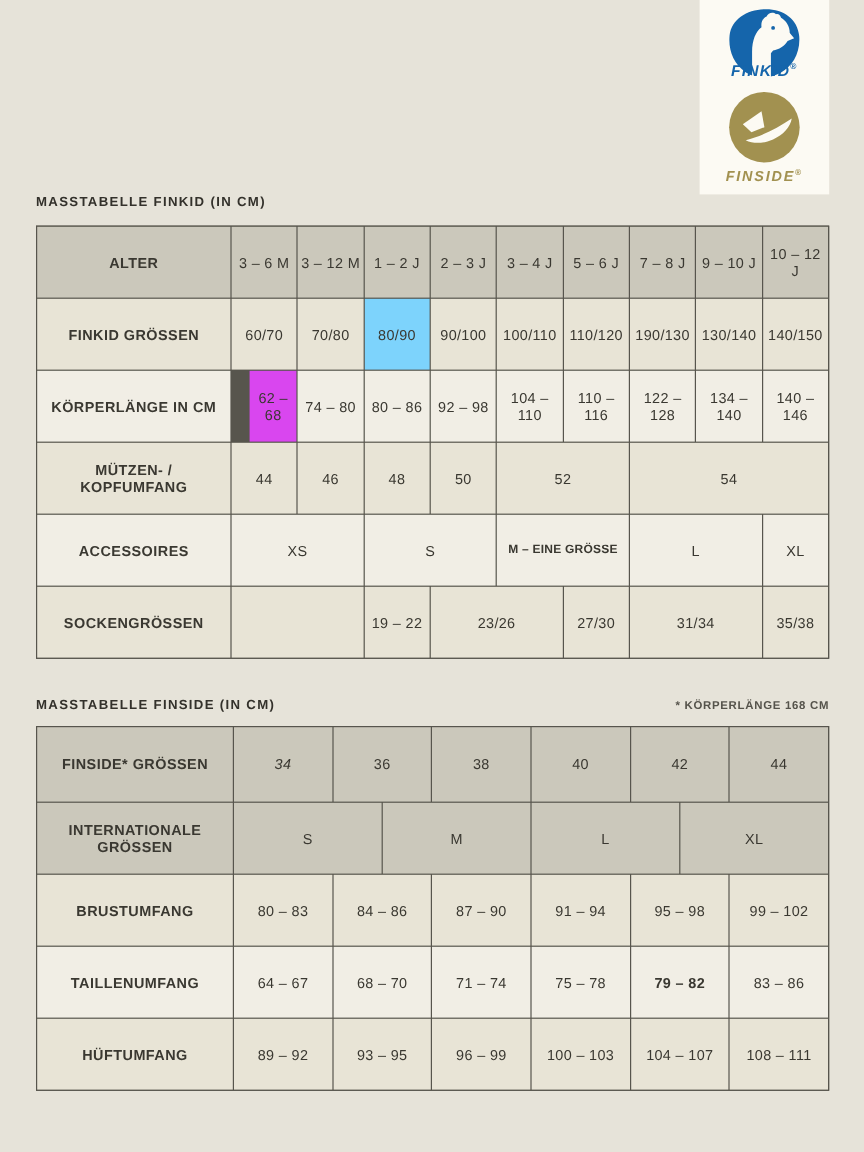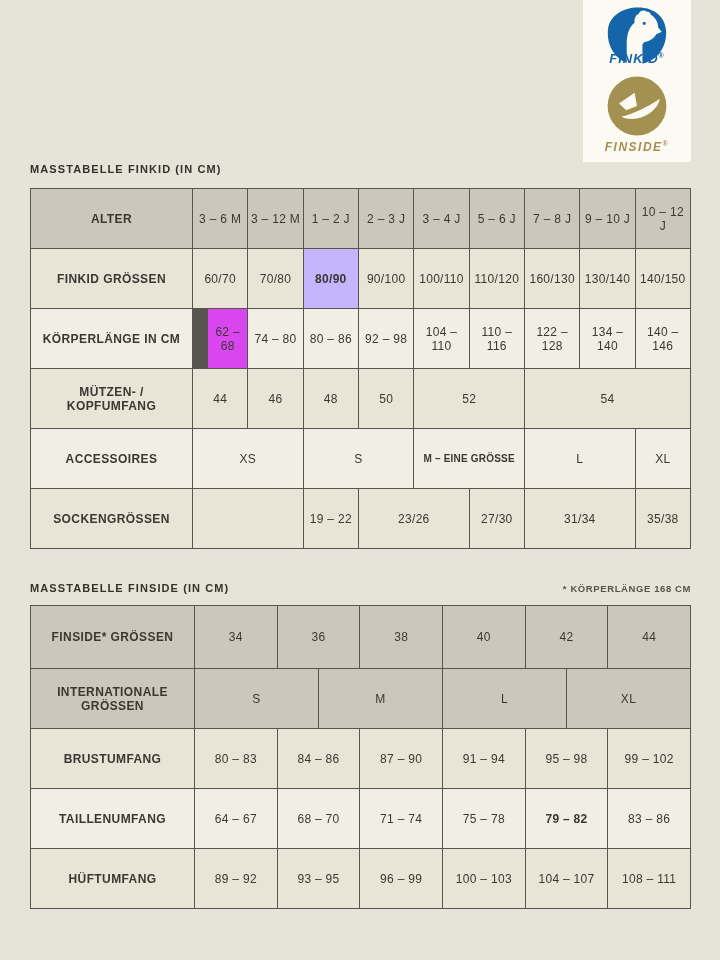--- a/index.html
+++ b/index.html
@@ -69,25 +69,25 @@
         <div class="cell value-cell" style="background: rgb(203, 200, 187); grid-column: span 1;">1 – 2 J</div>
         <div class="cell value-cell" style="background: rgb(203, 200, 187); grid-column: span 1;">2 – 3 J</div>
         <div class="cell value-cell" style="background: rgb(203, 200, 187); grid-column: span 1;">3 – 4 J</div>
         <div class="cell value-cell" style="background: rgb(203, 200, 187); grid-column: span 1;">5 – 6 J</div>
         <div class="cell value-cell" style="background: rgb(203, 200, 187); grid-column: span 1;">7 – 8 J</div>
         <div class="cell value-cell" style="background: rgb(203, 200, 187); grid-column: span 1;">9 – 10 J</div>
         <div class="cell value-cell" style="background: rgb(203, 200, 187); grid-column: span 1;">10 – 12 J</div>
         <div class="cell label-cell" style="background: rgb(232, 228, 214);">FINKID GRÖSSEN</div>
         <div class="cell value-cell" style="background: rgb(232, 228, 214); grid-column: span 1;">60/70</div>
         <div class="cell value-cell" style="background: rgb(232, 228, 214); grid-column: span 1;">70/80</div>
-        <div class="cell value-cell" style="background: #c4b5fd; grid-column: span 1; font-weight: bold;">80/90</div>
+        <div class="cell value-cell" style="background: #7dd3fc; grid-column: span 1;">80/90</div>
         <div class="cell value-cell" style="background: rgb(232, 228, 214); grid-column: span 1;">90/100</div>
         <div class="cell value-cell" style="background: rgb(232, 228, 214); grid-column: span 1;">100/110</div>
         <div class="cell value-cell" style="background: rgb(232, 228, 214); grid-column: span 1;">110/120</div>
-        <div class="cell value-cell" style="background: rgb(232, 228, 214); grid-column: span 1;">160/130</div>
+        <div class="cell value-cell" style="background: rgb(232, 228, 214); grid-column: span 1;">190/130</div>
         <div class="cell value-cell" style="background: rgb(232, 228, 214); grid-column: span 1;">130/140</div>
         <div class="cell value-cell" style="background: rgb(232, 228, 214); grid-column: span 1;">140/150</div>
         <div class="cell label-cell" style="background: rgb(241, 238, 229);">KÖRPERLÄNGE IN CM</div>
         <div class="cell value-cell" style="background: #d946ef; grid-column: span 1; margin-left: 15px;">62 – 68</div>
         <div class="cell value-cell" style="background: rgb(241, 238, 229); grid-column: span 1;">74 – 80</div>
         <div class="cell value-cell" style="background: rgb(241, 238, 229); grid-column: span 1;">80 – 86</div>
         <div class="cell value-cell" style="background: rgb(241, 238, 229); grid-column: span 1;">92 – 98</div>
         <div class="cell value-cell" style="background: rgb(241, 238, 229); grid-column: span 1;">104 – 110</div>
         <div class="cell value-cell" style="background: rgb(241, 238, 229); grid-column: span 1;">110 – 116</div>
         <div class="cell value-cell" style="background: rgb(241, 238, 229); grid-column: span 1;">122 – 128</div>
@@ -115,21 +115,21 @@
         <div class="cell value-cell" style="background: rgb(232, 228, 214); grid-column: span 1;">35/38</div>
       </div>
 
     <div class="heading-row">
       <h1 class="table-title">MASSTABELLE FINSIDE (IN CM)</h1>
       <div class="table-note">* KÖRPERLÄNGE 168 CM</div>
     </div>
 
     <div id="finside-table" class="sizes-table" style="--label-w: 163px; grid-template-columns: 163px repeat(12, 1fr);">
         <div class="cell label-cell" style="background: rgb(203, 200, 187);">FINSIDE* GRÖSSEN</div>
-        <div class="cell value-cell" style="background: rgb(203, 200, 187); grid-column: span 2;">34</div>
+        <div class="cell value-cell" style="background: rgb(203, 200, 187); grid-column: span 2; font-style: italic;">34</div>
         <div class="cell value-cell" style="background: rgb(203, 200, 187); grid-column: span 2;">36</div>
         <div class="cell value-cell" style="background: rgb(203, 200, 187); grid-column: span 2;">38</div>
         <div class="cell value-cell" style="background: rgb(203, 200, 187); grid-column: span 2;">40</div>
         <div class="cell value-cell" style="background: rgb(203, 200, 187); grid-column: span 2;">42</div>
         <div class="cell value-cell" style="background: rgb(203, 200, 187); grid-column: span 2;">44</div>
         <div class="cell label-cell" style="background: rgb(203, 200, 187);">INTERNATIONALE GRÖSSEN</div>
         <div class="cell value-cell" style="background: rgb(203, 200, 187); grid-column: span 3;">S</div>
         <div class="cell value-cell" style="background: rgb(203, 200, 187); grid-column: span 3;">M</div>
         <div class="cell value-cell" style="background: rgb(203, 200, 187); grid-column: span 3;">L</div>
         <div class="cell value-cell" style="background: rgb(203, 200, 187); grid-column: span 3;">XL</div>

